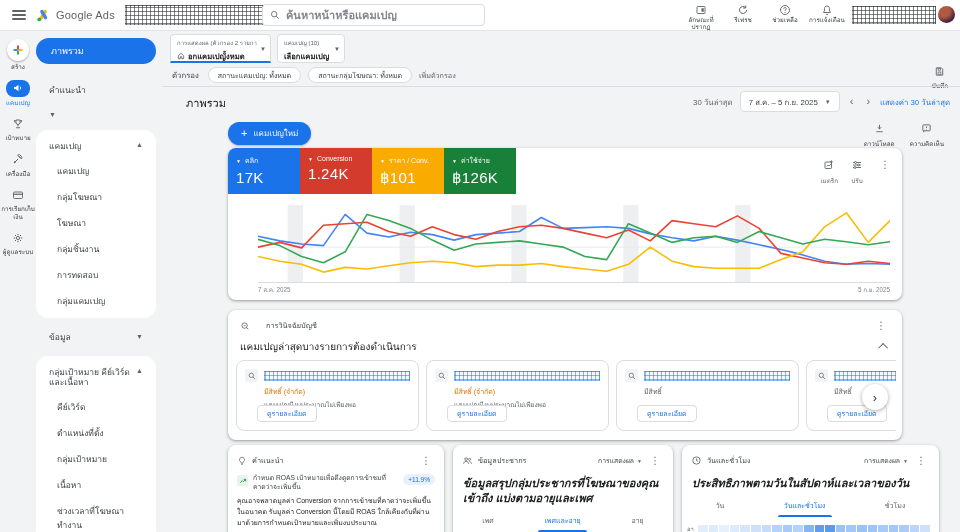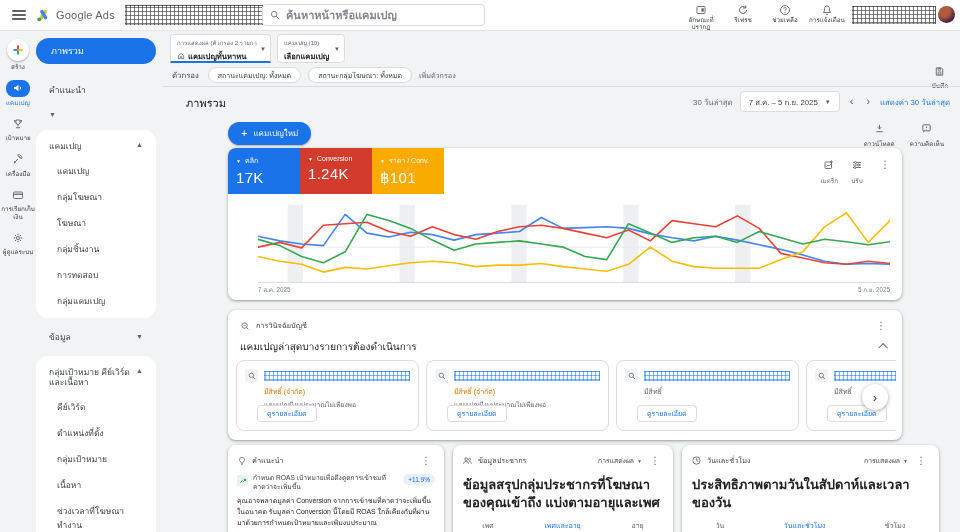--- a/index.html
+++ b/index.html
@@ -96,21 +96,21 @@
   .chart-toolbar { position:absolute; right:8px; top:9px; display:flex; gap:13px; align-items:flex-start; text-align:center; }
   .ct-item { color:#5F6368; cursor:pointer; }
   .ct-item .lbl { font-size:6.3px; color:#5F6368; margin-top:1px; }
   .kebab { font-size:10px; color:#5F6368; padding:2px 4px; cursor:pointer; }
   .plot { position:absolute; left:30px; right:12px; top:57px; height:78px; }
   .plot svg { width:100%; height:100%; display:block; }
   .axis-labels { position:absolute; left:30px; right:12px; top:137px; display:flex; justify-content:space-between; font-size:6.3px; color:#80868B; }
 
   
   .diag-card { position:absolute; left:66px; top:280px; width:674px; height:130px; }
-  .diag-head { display:flex; align-items:center; gap:6px; padding:8px 12px 2px; font-size:7.3px; color:#3C4043; }
+  .diag-head { display:flex; align-items:center; gap:16px; padding:8px 12px 2px; font-size:7.3px; color:#3C4043; }
   .diag-head .kebab { margin-left:auto; }
   .diag-sub { display:flex; align-items:center; padding:4px 14px 2px 12px; font-size:10px; color:#202124; }
   .collapse-chev { margin-left:auto; width:7px; height:7px; border-left:1.5px solid #5F6368; border-top:1.5px solid #5F6368; transform:rotate(45deg) translateY(2px); cursor:pointer; }
   .mini-row { position:absolute; left:8px; right:6px; top:50px; bottom:9px; display:flex; gap:7px; overflow:hidden; }
   .mini-card { flex:0 0 183px; border:1px solid #DADCE0; border-radius:8px; padding:8px 8px; position:relative; background:#fff; }
   .mini-head { display:flex; align-items:center; gap:6px; }
   .mini-ic { width:13px; height:13px; background:#F1F3F4; border-radius:2px; display:grid; place-items:center; color:#5F6368; flex:0 0 13px; }
   .mini-name { height:10px; flex:1; }
   .mini-status { font-size:7px; margin:4px 0 2px 19px; }
   .status-limited { color:#E37400; }
@@ -125,21 +125,21 @@
   .bcard-head { display:flex; align-items:center; gap:5px; padding:8px 9px 5px; font-size:7.3px; color:#3C4043; }
   .bhead-right { margin-left:auto; display:flex; align-items:center; gap:4px; }
   .mode-dd { font-size:6.8px; color:#3C4043; display:flex; align-items:center; gap:3px; cursor:pointer; }
   .mode-dd .caret { font-size:5px; color:#5F6368; }
   .rec-item { padding:1px 9px; }
   .rec-top { display:flex; align-items:flex-start; gap:5px; }
   .rec-ic { width:11px; height:11px; background:#E6F4EA; border-radius:2px; display:grid; place-items:center; flex:0 0 11px; margin-top:1px; }
   .rec-title { font-size:6.7px; color:#3C4043; flex:1; line-height:1.3; }
   .rec-badge { font-size:6.5px; color:#1967D2; background:#E8F0FE; border-radius:8px; padding:2px 5px; white-space:nowrap; }
   .rec-body { font-size:6.9px; color:#202124; line-height:1.55; margin:5px 0 4px; }
-  .bcard-title { font-size:13px; font-weight:bold; color:#202124; padding:3px 10px 4px; line-height:1.35; }
+  .bcard-title { font-size:11px; font-weight:bold; color:#202124; padding:3px 10px 4px; line-height:1.35;font-style:italic; }
   .tabs { display:flex; justify-content:space-around; padding:0 4px; }
   .tab { font-size:7px; color:#5F6368; padding:5px 8px 6px; position:relative; cursor:pointer; white-space:nowrap; }
   .tab.active { color:#1A73E8; }
   .tab.active::after { content:""; position:absolute; left:2px; right:2px; bottom:0; height:2px; background:#1A73E8; border-radius:2px 2px 0 0; }
   .heat-demo { display:flex; gap:1px; padding:9px 0 0 40px; }
   .heat-demo .cell { width:23px; height:22px; }
   .heat-dh { padding:7px 4px 0 5px; }
   .dh-row { display:flex; align-items:center; margin-bottom:1px; }
   .dh-label { width:11px; font-size:5.8px; color:#5F6368; flex:0 0 11px; }
   .dh-cell { width:9.6px; height:8px; margin-right:1px; flex:0 0 9.6px; }
@@ -320,21 +320,21 @@
     </div>
 
     <div class="main">
 
       <div class="scope-box">
         <div class="scope-l1">การแสดงผล (ตัวกรอง 2 รายการ)</div>
         <div class="scope-l2">
           <svg width="8" height="8" viewBox="0 0 24 24">
               <path d="M4 11l8-7 8 7v9h-6v-6h-4v6H4z" fill="none" stroke="#3C4043" stroke-width="2"></path>
             </svg>
-          <span>แคมเปญทั้นหาหน</span>
+          <span>อกแคมเปญั้งหมด</span>
         </div>
         <span class="scope-caret">▼</span>
       </div>
       <div class="picker-box">
         <div class="scope-l1">แคมเปญ (10)</div>
         <div class="scope-l2">
             <span>เลือกแคมเปญ</span>
           </div>
         <span class="scope-caret">▼</span>
       </div>
@@ -409,20 +409,27 @@
                 <span>Conversion</span>
               </div>
               <div class="t-value">1.24K</div>
             </div>
             <div class="tile" style="background: rgb(249, 171, 0);">
               <div class="t-label">
                 <span class="t-caret">▼</span>
                 <span>ราคา / Conv.</span>
               </div>
               <div class="t-value">฿101</div>
+            </div>
+            <div class="tile" style="background: rgb(24, 128, 56);">
+              <div class="t-label">
+                <span class="t-caret">▼</span>
+                <span>ค่าใช้จ่าย</span>
+              </div>
+              <div class="t-value">฿126K</div>
             </div>
           </div>
         <div class="chart-toolbar">
           <div class="ct-item">
             <svg width="12" height="12" viewBox="0 0 24 24">
                 <rect x="4" y="6" width="13" height="13" rx="1.5" fill="none" stroke="#5F6368" stroke-width="1.8"></rect>
                 <path d="M7.5 15l3-3 2 2 3.5-4.5" fill="none" stroke="#5F6368" stroke-width="1.6"></path>
                 <path d="M17 3v5M14.5 5.5h5" stroke="#5F6368" stroke-width="1.8"></path>
               </svg>
             <div class="lbl">เมตริก</div>

